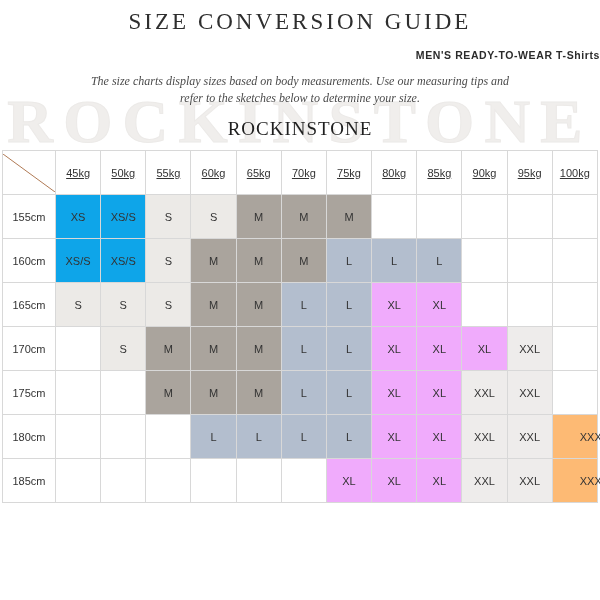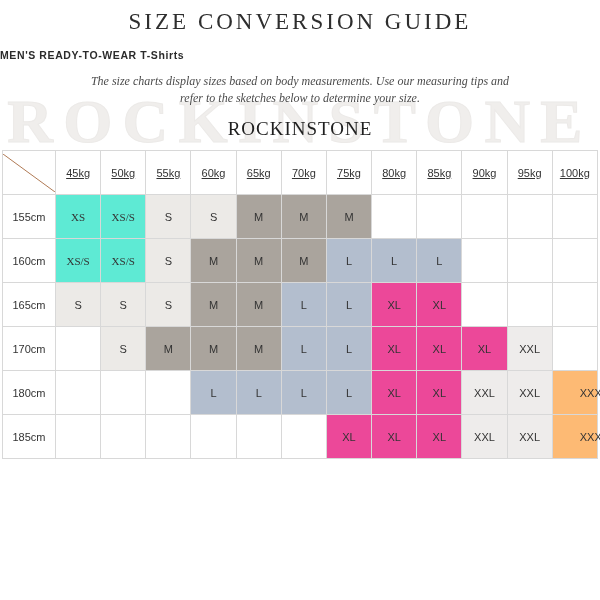--- a/index.html
+++ b/index.html
@@ -47,21 +47,21 @@
   
   .title {
     text-align: center;
     font-family: "Liberation Serif", serif;
     font-size: 23px;
     letter-spacing: 3px;
     color: #2e2e2e;
     padding-top: 9px;
   }
   .subtitle {
-    text-align: left;
+    text-align: right;
     font-size: 10.5px;
     font-weight: bold;
     letter-spacing: 0.6px;
     color: #2b2b2b;
     margin-top: 14px;
   }
   .intro {
     width: 430px;
     margin: 12px auto 0 auto;
     text-align: center;
@@ -115,25 +115,25 @@
   td.colhead {
     font-size: 11px;
     font-weight: normal;
     color: #333;
     background: #ffffff;
     height: 38px;
     text-decoration: underline;
   }
   
   .c-empty { background: #ffffff; }
-  .c-xs  { background: #5eead4; font-family: Liberation Serif, serif; }
+  .c-xs  { background: #0ea5e9; }
   .c-s   { background: #eceae7; }
   .c-m   { background: #aaa49d; color: #2f2f2f; }
   .c-l   { background: #b3bece; color: #2f2f2f; }
-  .c-xl  { background: #ec4899; color: #2f2f2f; }
+  .c-xl  { background: #f0abfc; color: #2f2f2f; }
   .c-xxl { background: #eeeceb; }
   .c-xxxl{ background: #fdba74; color: #2f2f2f; padding-left: 27px; }
 
   
   .footer {
     position: absolute;
     right: 8px;
     bottom: 6px;
     font-family: "Liberation Serif", serif;
     font-size: 12px;
@@ -228,20 +228,35 @@
             <td class="c-m">M</td>
             <td class="c-l">L</td>
             <td class="c-l">L</td>
             <td class="c-xl">XL</td>
             <td class="c-xl">XL</td>
             <td class="c-xl">XL</td>
             <td class="c-xxl">XXL</td>
             <td class="c-empty"></td>
           </tr>
           <tr>
+            <td class="rowhead">175cm</td>
+            <td class="c-empty"></td>
+            <td class="c-empty"></td>
+            <td class="c-m">M</td>
+            <td class="c-m">M</td>
+            <td class="c-m">M</td>
+            <td class="c-l">L</td>
+            <td class="c-l">L</td>
+            <td class="c-xl">XL</td>
+            <td class="c-xl">XL</td>
+            <td class="c-xxl">XXL</td>
+            <td class="c-xxl">XXL</td>
+            <td class="c-empty"></td>
+          </tr>
+          <tr>
             <td class="rowhead">180cm</td>
             <td class="c-empty"></td>
             <td class="c-empty"></td>
             <td class="c-empty"></td>
             <td class="c-l">L</td>
             <td class="c-l">L</td>
             <td class="c-l">L</td>
             <td class="c-l">L</td>
             <td class="c-xl">XL</td>
             <td class="c-xl">XL</td>

